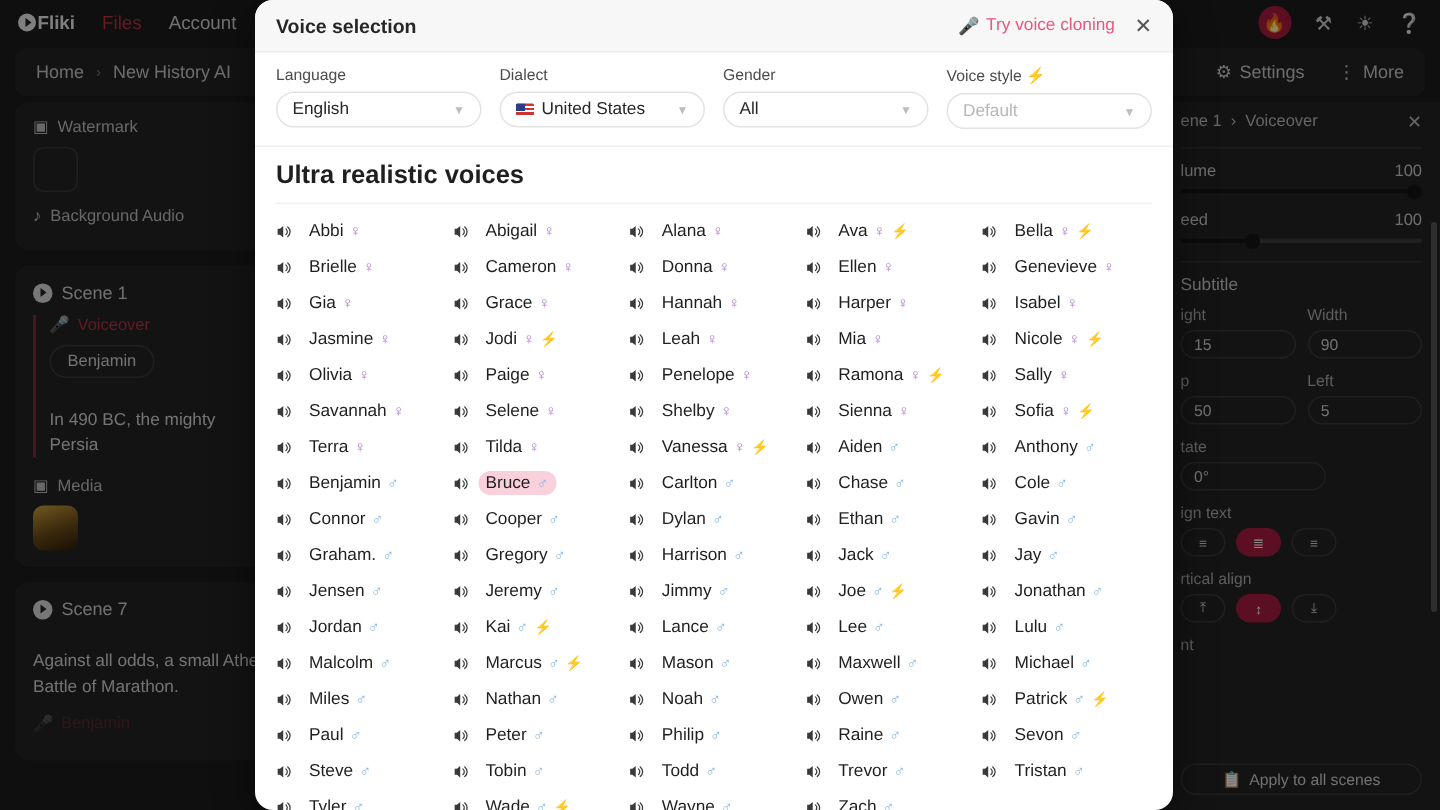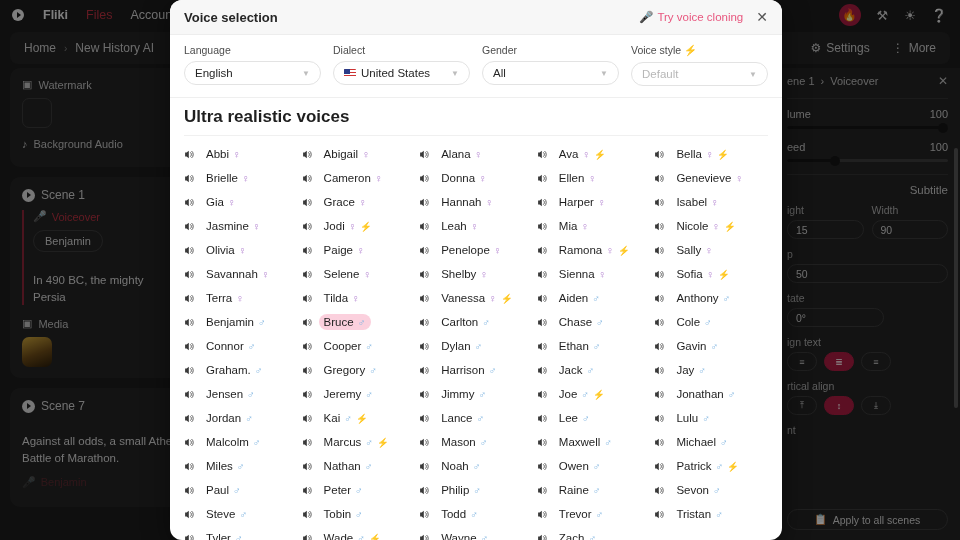--- a/index.html
+++ b/index.html
@@ -15,21 +15,21 @@
   #app-bg {
     position: absolute; inset: 0;
     background: #1c1c1c;
     color: #d9d9d9;
   }
   .topbar {
     height: 30px; display: flex; align-items: center;
     padding: 0 12px; gap: 18px;
     font-size: 12.5px;
   }
-  .brand { display: flex; align-items: center; gap: 19px; font-weight: 700; color: #e8e8e8; }
+  .brand { display: flex; align-items: center; gap: 1px; font-weight: 700; color: #e8e8e8; }
   .brand-dot {
     width: 12px; height: 12px; border-radius: 50%;
     background: #e8e8e8; position: relative;
   }
   .brand-dot::after {
     content: ""; position: absolute; left: 4.5px; top: 3px;
     border-left: 4px solid #1c1c1c;
     border-top: 3px solid transparent; border-bottom: 3px solid transparent;
   }
   .nav-link { color: #cfcfcf; font-size: 12.5px; }
@@ -87,21 +87,21 @@
 
   
   .right-col { width: 185px; background: #232323; padding: 0 12px 0 12px; position: relative; }
   .rp-head { display:flex; align-items:center; height: 26px; font-size: 11px; color:#b9b9b9; gap:6px; }
   .rp-head .x { margin-left:auto; font-size: 12px; color:#b9b9b9; }
   .rp-sep { height:1px; background:#323232; margin: 4px 0 9px; }
   .rp-row { display:flex; justify-content:space-between; font-size:11px; color:#c6c6c6; margin-bottom:6px;}
   .slider { height: 3px; border-radius: 2px; background:#3b3b3b; position: relative; margin-bottom: 12px;}
   .slider .fill { position:absolute; left:0; top:0; bottom:0; background:#151515; border-radius:2px;}
   .slider .knob { position:absolute; top:-3.5px; width:10px; height:10px; border-radius:50%; background:#151515;}
-  .rp-title { font-size: 11.5px; color:#c6c6c6; margin: 4px 0 8px; display:flex; align-items:center; gap:6px;justify-content:flex-end;}
+  .rp-title { font-size: 11.5px; color:#c6c6c6; margin: 4px 0 8px; display:flex; align-items:center; gap:6px;}
   .field-grid { display:flex; gap:8px; margin-bottom: 9px;}
   .field { flex:1; }
   .field-label { font-size: 10.5px; color:#a9a9a9; margin-bottom:4px;}
   .field-input {
     height: 19px; border:1px solid #3a3a3a; border-radius: 10px;
     font-size: 10.5px; color:#cfcfcf; display:flex; align-items:center; padding: 0 8px;
   }
   .seg { display:flex; gap:7px; margin-bottom: 9px;}
   .seg-btn {
     width: 30px; height: 19px; border:1px solid #3a3a3a; border-radius:10px;
@@ -298,20 +298,24 @@
           <div class="field-label">Width</div>
           <div class="field-input">90</div>
         </div>
       </div>
 
       <div class="field-grid">
         <div class="field">
           <div class="field-label">p</div>
           <div class="field-input">50</div>
         </div>
+        <div class="field">
+          <div class="field-label">Left</div>
+          <div class="field-input">5</div>
+        </div>
       </div>
 
       <div class="field" style="margin-bottom:9px">
         <div class="field-label">tate</div>
         <div class="field-input" style="width:60%">0°</div>
       </div>
 
       <div class="field-label">ign text</div>
       <div class="seg">
         <div class="seg-btn">≡</div>

